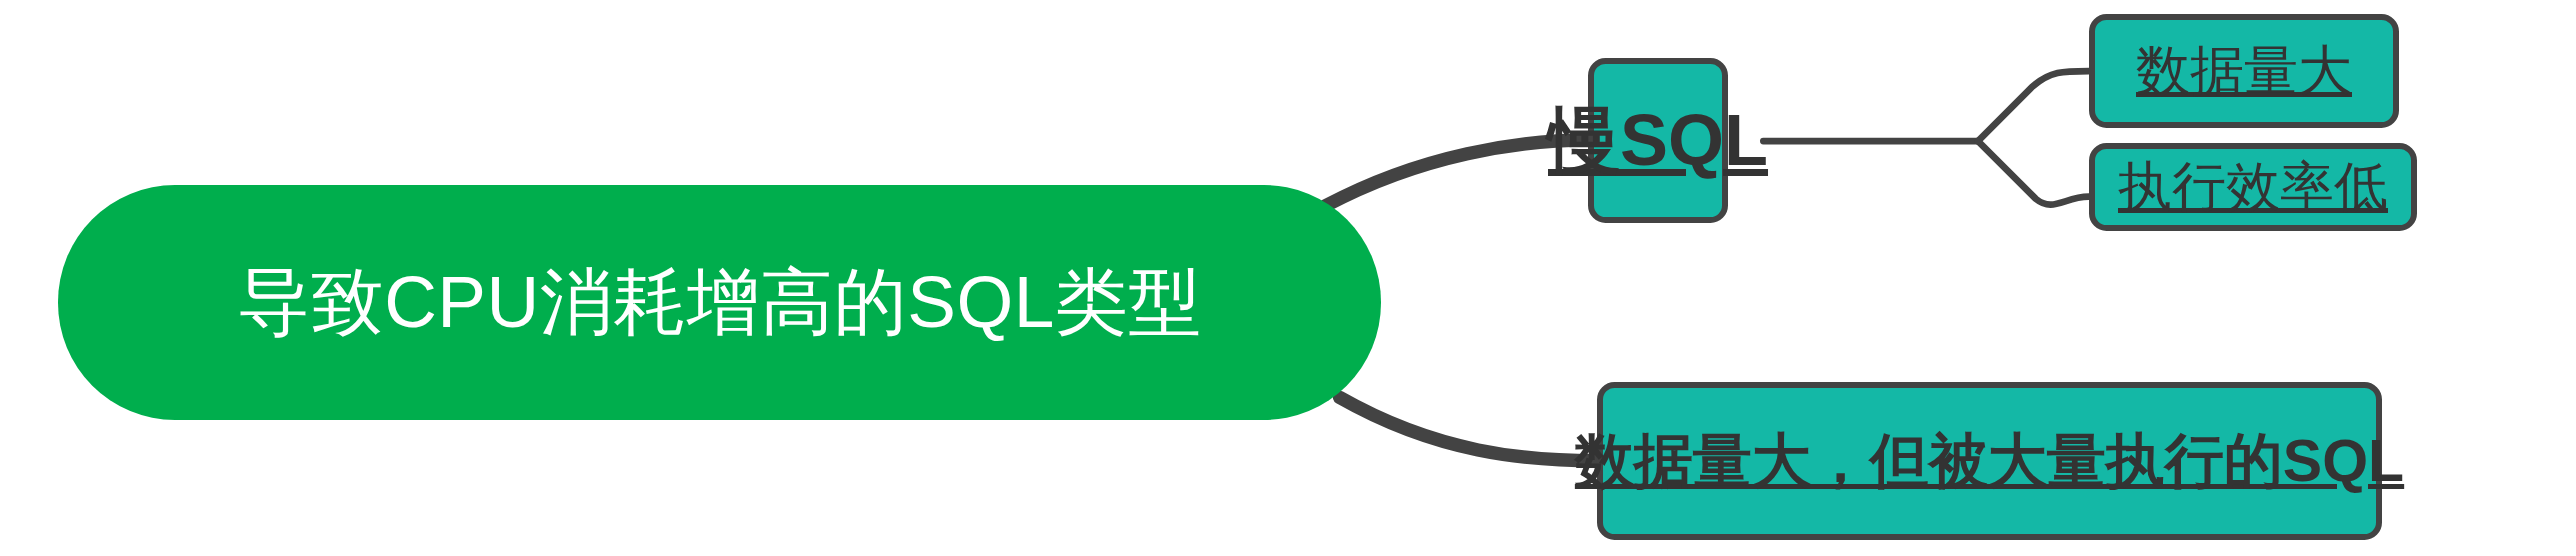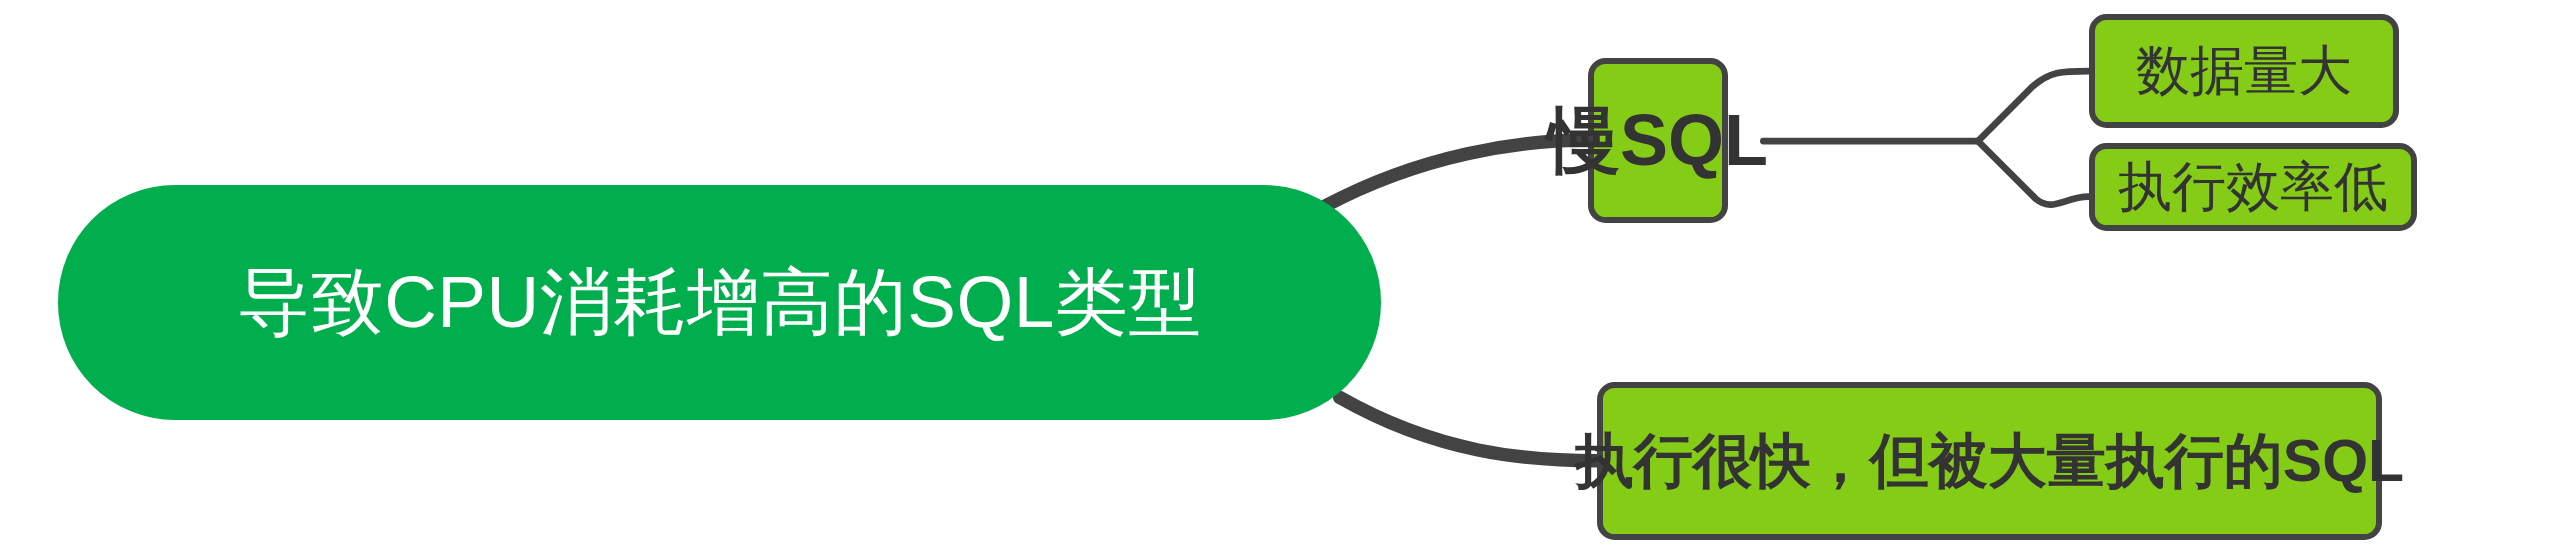--- a/index.html
+++ b/index.html
@@ -45,24 +45,25 @@
     background: #00AE4D;
     border-radius: 117px;
     color: #ffffff;
     font-size: 73px;
     font-weight: normal;
     letter-spacing: 0.5px;
     padding: 0 31px;
   }
   
   .node-box {
-    background: #84cc16;
+    background: #14b8a6;
     border: 6.7px solid #434343;
     border-radius: 17.5px;
     color: #333333;
+    text-decoration: underline;
   }
   .node-slowsql {
     left: 1588px;
     top: 58px;
     width: 140px;
     height: 165px;
     font-size: 72px;
     font-weight: bold;
   }
   .node-bigdata {
@@ -118,17 +119,17 @@
 
   <div class="node node-box node-bigdata">
     <span>数据量大</span>
   </div>
 
   <div class="node node-box node-loweff">
     <span>执行效率低</span>
   </div>
 
   <div class="node node-box node-fastmany">
-    <span>执行很快，但被大量执行的SQL</span>
+    <span>数据量大，但被大量执行的SQL</span>
   </div>
 
 </div>
 
 
 </body></html>

